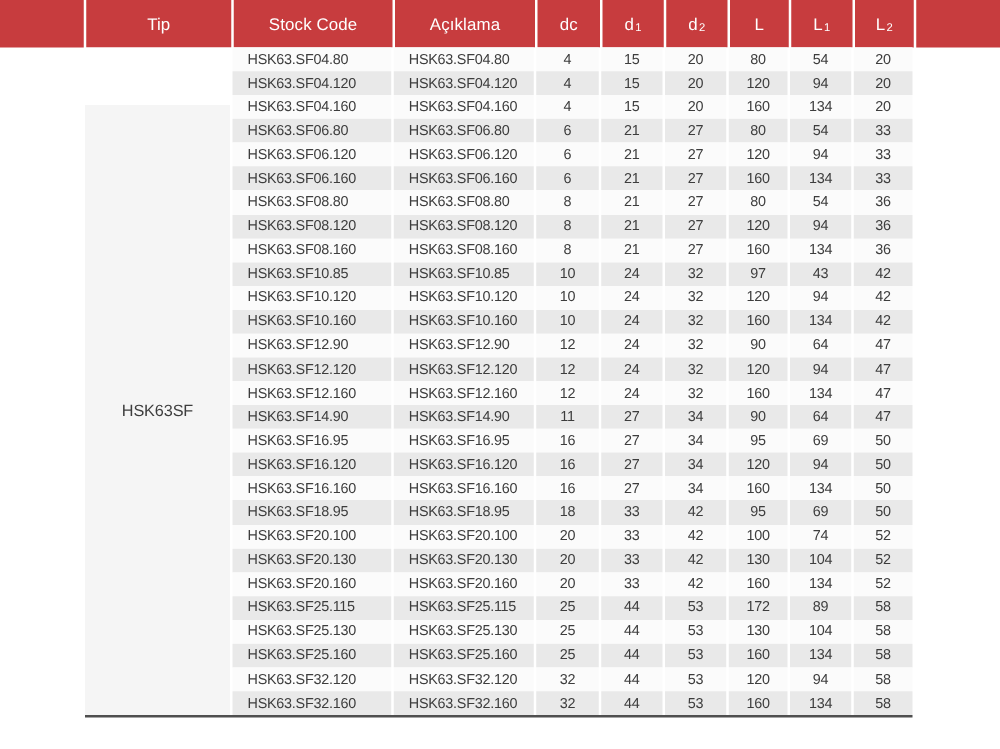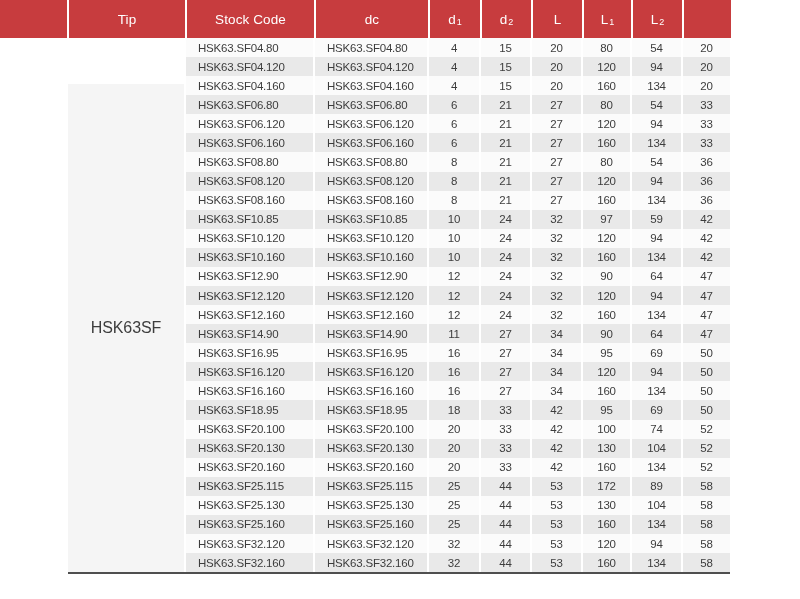--- a/index.html
+++ b/index.html
@@ -45,21 +45,21 @@
     grid-auto-rows: 19.08px;
     column-gap: 2px;
     background: #ffffff;
     border-bottom: 2px solid #4f4f4f;
   }
   .tip-cell {
     grid-column: 1;
     grid-row: 1 / span 28;
     background: #f5f5f5;
     display: flex; align-items: center; justify-content: center;
-    font-size: 16px;
+    font-size: 13px;
     color: #3d3d3d;
     letter-spacing: -0.1px;
     margin-top: 46px;
   }
   .cell {
     display: flex; align-items: center;
     font-size: 11.5px;
     color: #3d3d3d;
     letter-spacing: -0.2px;
     white-space: nowrap;
@@ -74,20 +74,23 @@
 <body>
 
 <div class="page">
   <div class="hdr" id="hdr">
       <div class="hdr-cell"></div>
       <div class="hdr-cell">
         <span>Tip</span>
       </div>
       <div class="hdr-cell">
         <span>Stock Code</span>
+      </div>
+      <div class="hdr-cell">
+        <span>Açıklama</span>
       </div>
       <div class="hdr-cell">
         <span>dc</span>
       </div>
       <div class="hdr-cell">
         <span>d</span>
         <sub>1</sub>
       </div>
       <div class="hdr-cell">
         <span>d</span>
@@ -179,21 +182,21 @@
       <div class="cell num odd">27</div>
       <div class="cell num odd">160</div>
       <div class="cell num odd">134</div>
       <div class="cell num odd">36</div>
       <div class="cell txt even">HSK63.SF10.85</div>
       <div class="cell txt even">HSK63.SF10.85</div>
       <div class="cell num even">10</div>
       <div class="cell num even">24</div>
       <div class="cell num even">32</div>
       <div class="cell num even">97</div>
-      <div class="cell num even">59</div>
+      <div class="cell num even">43</div>
       <div class="cell num even">42</div>
       <div class="cell txt odd">HSK63.SF10.120</div>
       <div class="cell txt odd">HSK63.SF10.120</div>
       <div class="cell num odd">10</div>
       <div class="cell num odd">24</div>
       <div class="cell num odd">32</div>
       <div class="cell num odd">120</div>
       <div class="cell num odd">94</div>
       <div class="cell num odd">42</div>
       <div class="cell txt even">HSK63.SF10.160</div>

